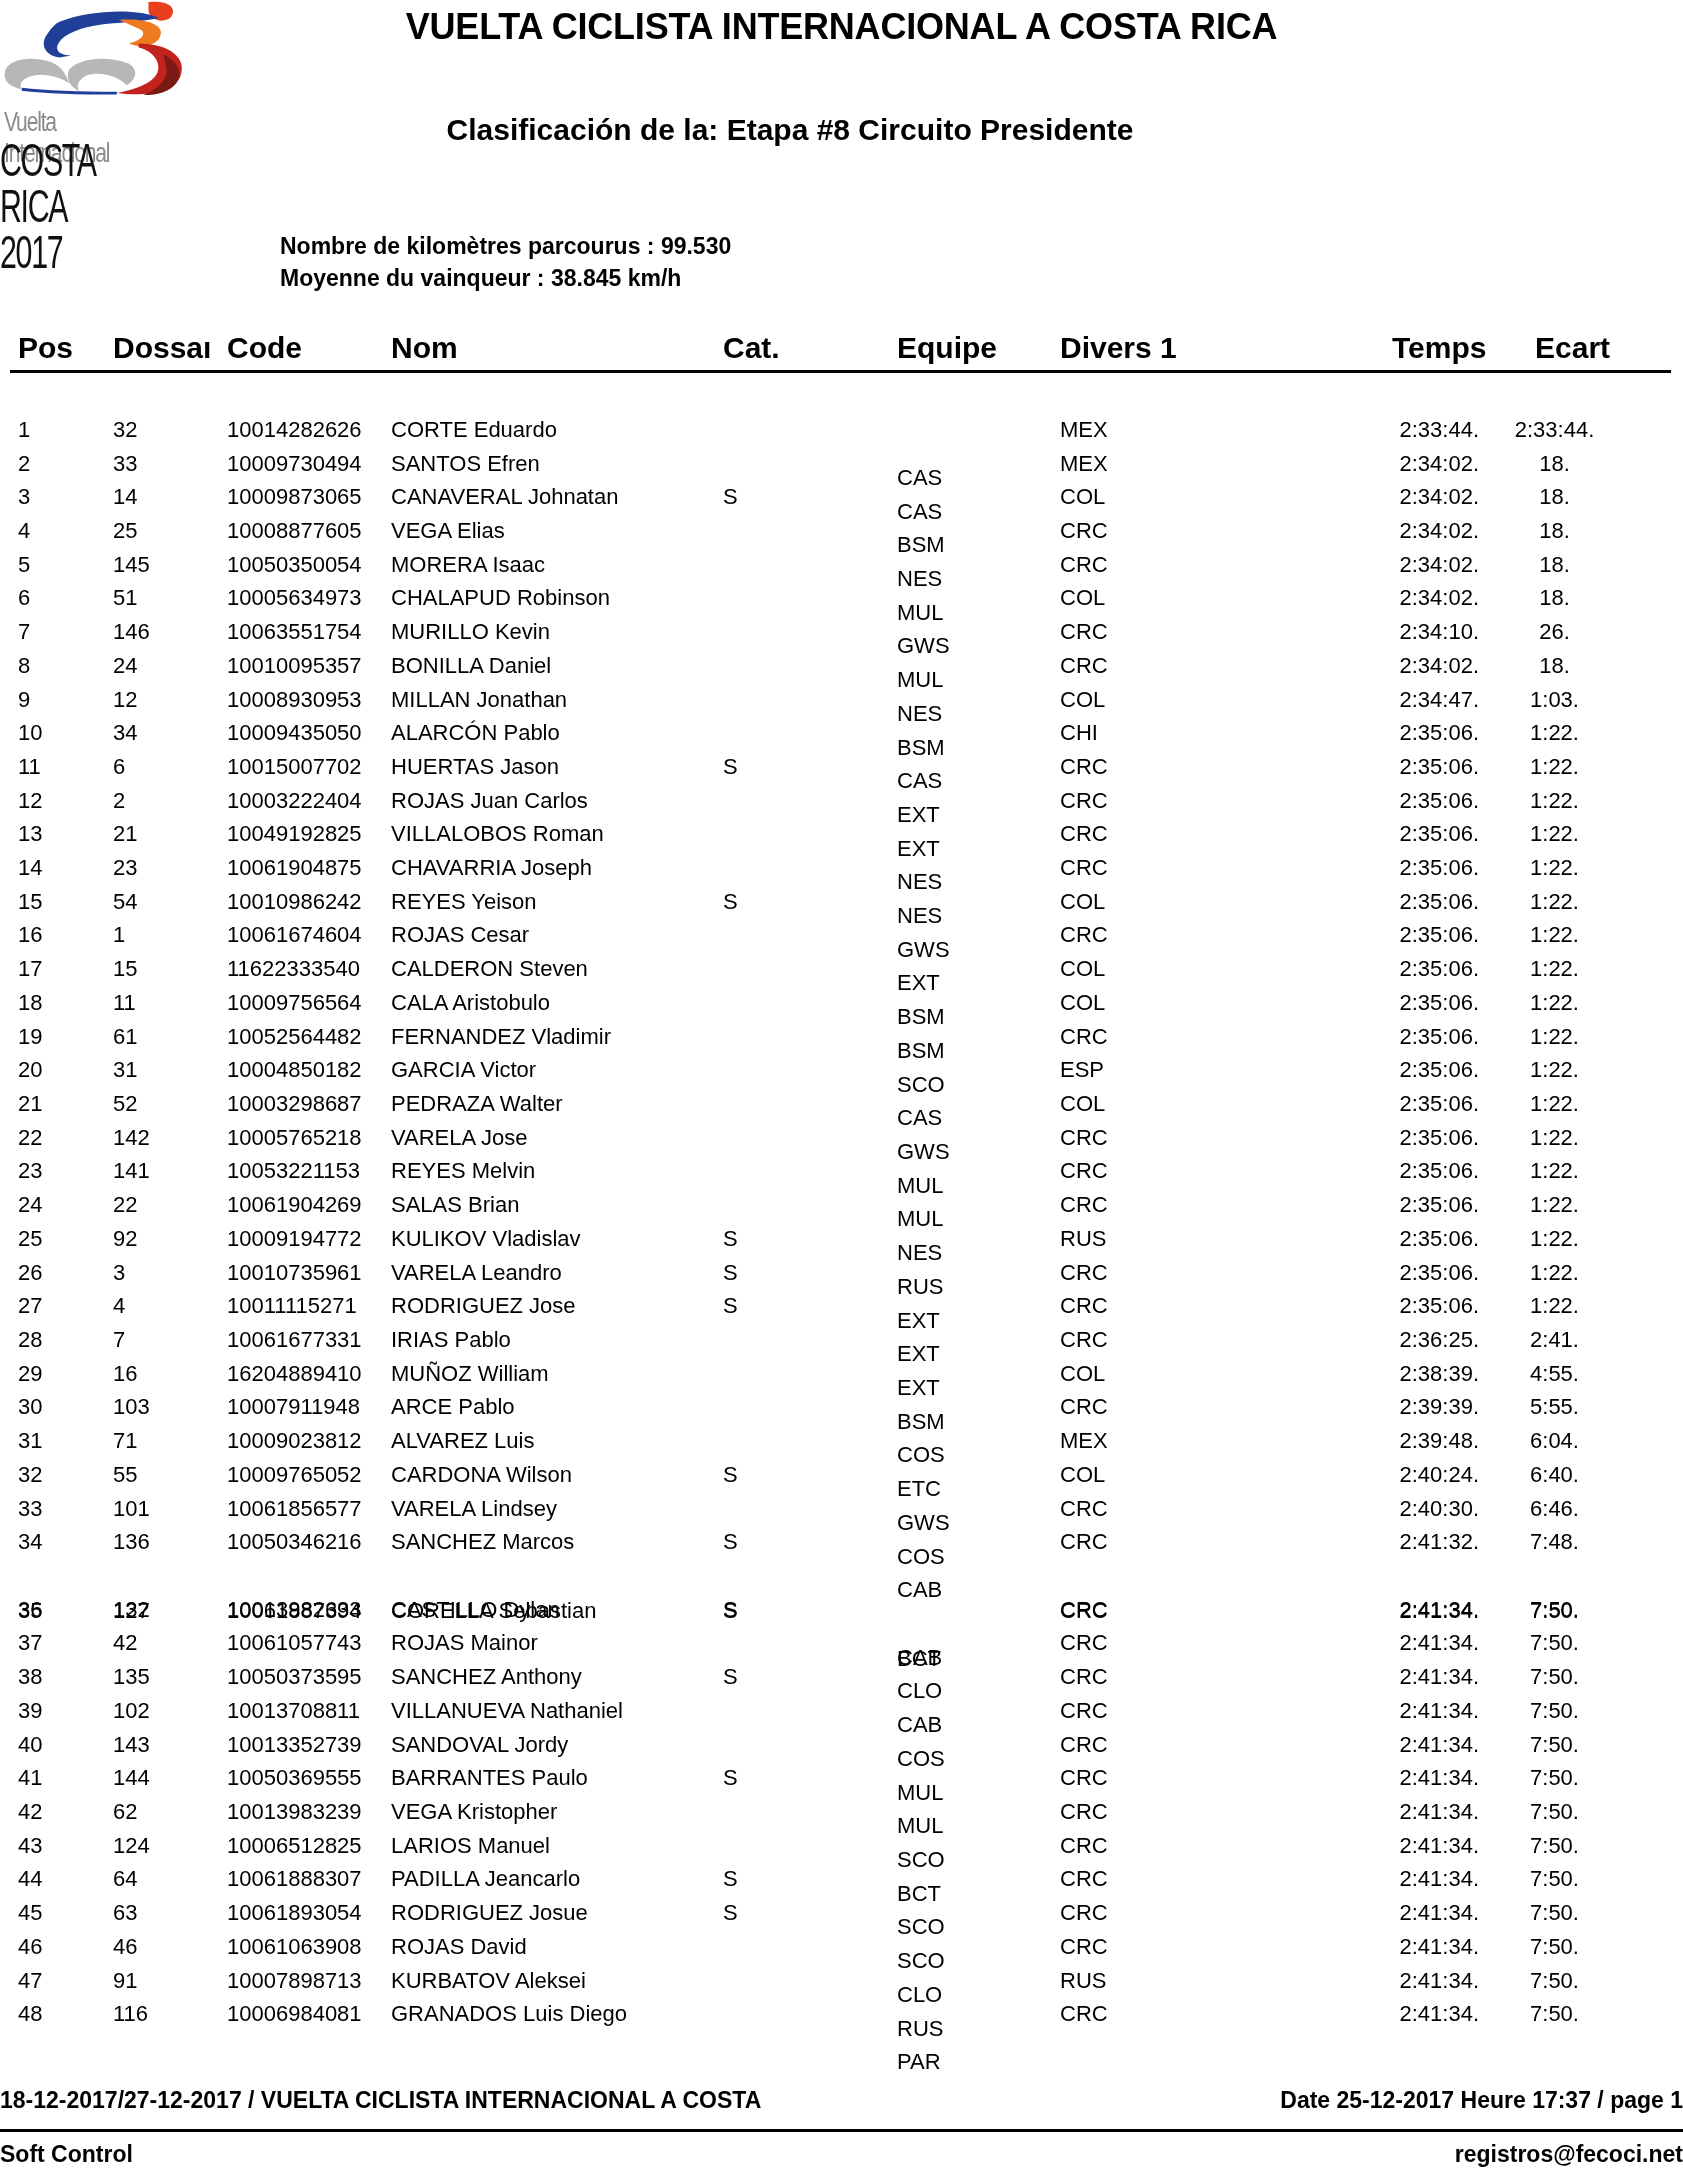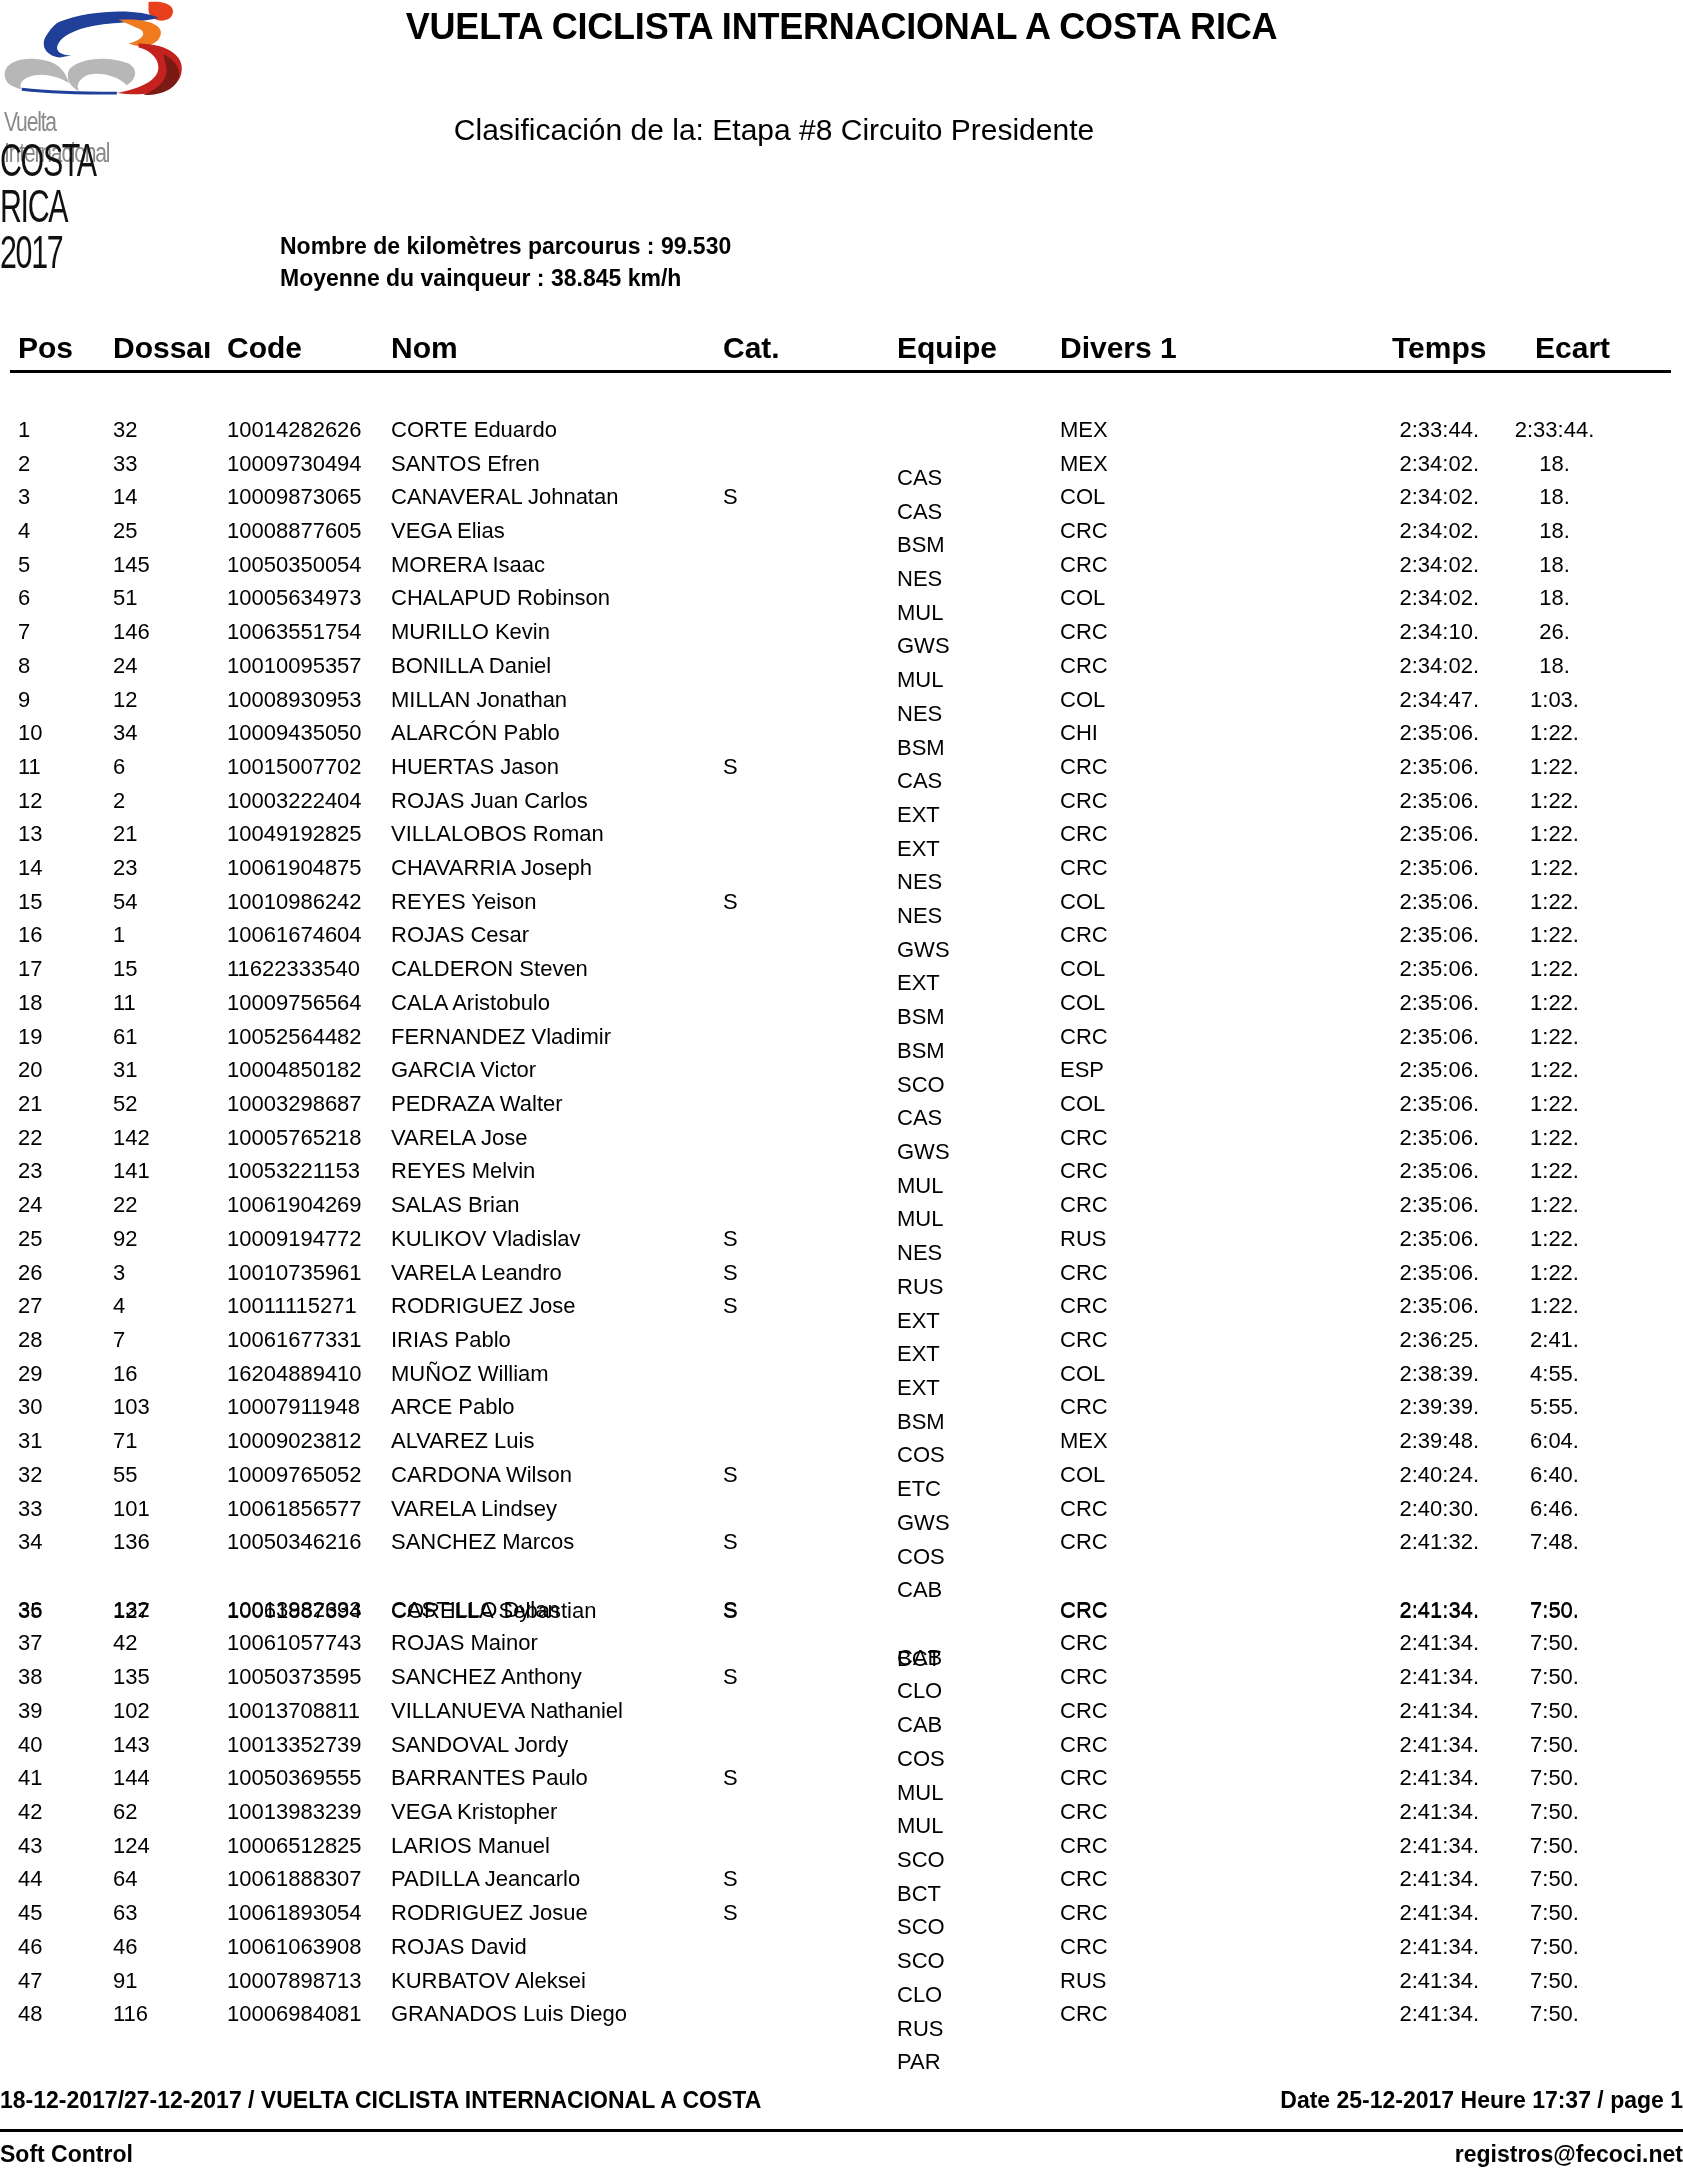--- a/index.html
+++ b/index.html
@@ -6,21 +6,21 @@
   body { width: 1683px; height: 2178px; position: relative; overflow: hidden; color: #000; font-family: "Liberation Sans", sans-serif; }
   .abs { position: absolute; white-space: nowrap; }
 
   
   .logo { position: absolute; left: 0; top: 0; width: 198px; height: 188px; }
   .logo-text1 { position: absolute; left: 4px; top: 107px; font-size: 27px; color: #8a8a8a; letter-spacing: -1.5px; transform: scaleX(0.78); transform-origin: left; font-family: "Liberation Sans", sans-serif; }
   .logo-text2 { position: absolute; left: 0px; top: 137px; font-size: 46px; color: #111; letter-spacing: -2px; transform: scaleX(0.66); transform-origin: left; font-family: "Liberation Sans", sans-serif; line-height: 46px; }
 
   .title { left: 0; width: 1683px; text-align: center; top: 6px; font-size: 36px; font-weight: bold; letter-spacing: -0.2px; padding-left: 0; }
   .title span { display:inline-block; transform: translateX(0px); }
-  .subtitle { left: 0; width: 1548px; text-align: center; top: 113px; font-size: 30px; font-weight: normal; }
+  .subtitle { left: 16px; width: 1548px; text-align: center; top: 113px; font-size: 30px; font-weight: bold; }
 
   .meta { left: 280px; font-size: 23px; font-weight: bold; }
   .meta.km { top: 233px; }
   .meta.avg { top: 265px; }
 
   .th { top: 331px; font-size: 30px; font-weight: bold; }
   .hline { position: absolute; left: 10px; width: 1661px; top: 370px; height: 3px; background: #000; }
 
   .row { position: absolute; left: 0; width: 1683px; height: 34px; }
   .cell { position: absolute; top: 0; font-size: 22px; line-height: 34px; white-space: nowrap; }

